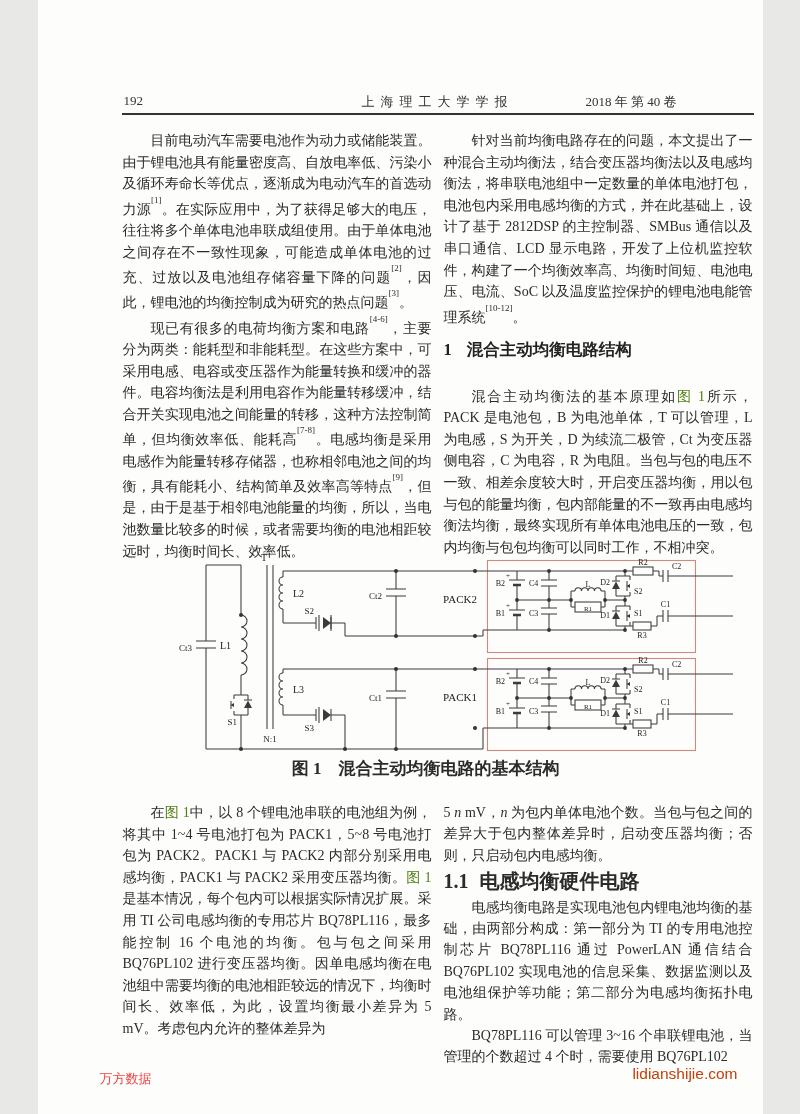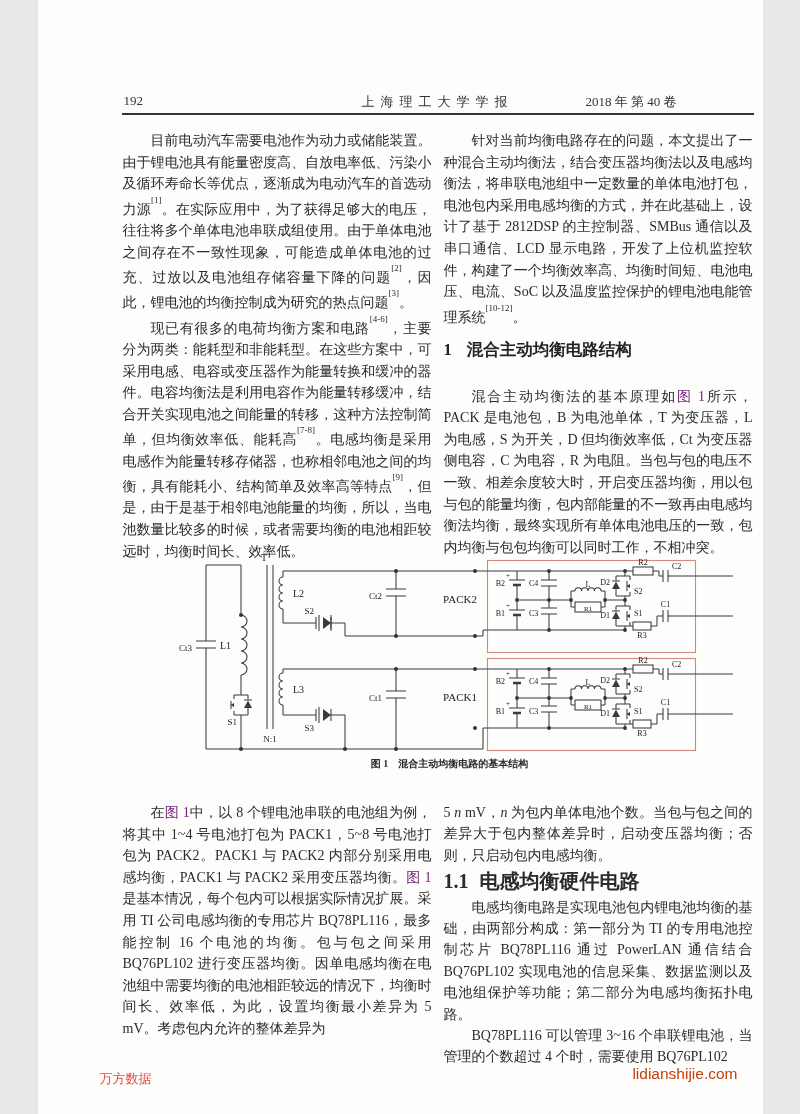--- a/index.html
+++ b/index.html
@@ -14,29 +14,29 @@
   .rule{left:84px;top:113px;width:632px;border-top:2.2px solid #343434;}
   
   .col{width:309px;font-size:14px;line-height:21.6px;text-align:justify;}
   .col-tl{left:85px;top:130px;}
   .col-tr{left:406px;top:130px;}
   .col-bl{left:85px;top:802px;}
   .col-br{left:406px;top:802px;line-height:21.4px;}
   .col p{margin:0;text-indent:2em;}
   .col p.noindent{text-indent:0;}
   sup.ref{font-size:9px;position:relative;top:-5px;letter-spacing:0;}
-  .figref{color:#701a75;}
+  .figref{color:#4d7c0f;}
   .it{font-style:italic;}
   .sec1{margin:11px 0 25px;font-size:16.5px;font-weight:bold;color:#222;text-indent:0;}
   .sec1 .no{margin-right:15px;}
   .sec2{margin:5px 0 4px;font-size:20px;font-weight:bold;text-indent:0;}
   .sec2 .no{margin-right:11px;}
   
   .figwrap{left:95px;top:551px;width:622px;height:208px;}
-  .cap-zh{left:97px;top:757px;width:630px;text-align:center;font-size:10px;font-weight:bold;}
+  .cap-zh{left:73px;top:757px;width:630px;text-align:center;font-size:17px;font-weight:bold;}
   .cap-en{left:85px;top:775px;width:630px;text-align:center;font-size:13px;font-weight:bold;}
   
   .foot-wm{left:62px;top:1070px;font-size:13px;color:#ef4444;}
   .foot-site{right:25px;top:1065px;font-size:15.5px;color:#c2410c;font-family:"Liberation Sans",sans-serif;}
   
   .w{stroke:#3b3b3b;stroke-width:1.05;fill:none;}
   .bthick{stroke:#3b3b3b;stroke-width:2.6;fill:none;}
   .dot{fill:#333;}
   .tri{fill:#3b3b3b;stroke:none;}
   .packbox{fill:none;stroke:#d4887c;stroke-width:1.1;}
@@ -55,21 +55,21 @@
   <div class="abs rule"></div>
 
   <div class="abs col col-tl">
     <p><span>目前电动汽车需要电池作为动力或储能装置。由于锂电池具有能量密度高、自放电率低、污染小及循环寿命长等优点，逐渐成为电动汽车的首选动力源</span><sup class="ref">[1]</sup><span>。在实际应用中，为了获得足够大的电压，往往将多个单体电池串联成组使用。由于单体电池之间存在不一致性现象，可能造成单体电池的过充、过放以及电池组存储容量下降的问题</span><sup class="ref">[2]</sup><span>，因此，锂电池的均衡控制成为研究的热点问题</span><sup class="ref">[3]</sup><span>。</span></p>
     <p><span>现已有很多的电荷均衡方案和电路</span><sup class="ref">[4-6]</sup><span>，主要分为两类：能耗型和非能耗型。在这些方案中，可采用电感、电容或变压器作为能量转换和缓冲的器件。电容均衡法是利用电容作为能量转移缓冲，结合开关实现电池之间能量的转移，这种方法控制简单，但均衡效率低、能耗高</span><sup class="ref">[7-8]</sup><span>。电感均衡是采用电感作为能量转移存储器，也称相邻电池之间的均衡，具有能耗小、结构简单及效率高等特点</span><sup class="ref">[9]</sup><span>，但是，由于是基于相邻电池能量的均衡，所以，当电池数量比较多的时候，或者需要均衡的电池相距较远时，均衡时间长、效率低。</span></p>
   </div>
 
   <div class="abs col col-tr">
     <p><span>针对当前均衡电路存在的问题，本文提出了一种混合主动均衡法，结合变压器均衡法以及电感均衡法，将串联电池组中一定数量的单体电池打包，电池包内采用电感均衡的方式，并在此基础上，设计了基于 2812DSP 的主控制器、SMBus 通信以及串口通信、LCD 显示电路，开发了上位机监控软件，构建了一个均衡效率高、均衡时间短、电池电压、电流、SoC 以及温度监控保护的锂电池电能管理系统</span><sup class="ref">[10-12]</sup><span>。</span></p>
     <div class="sec1"><span class="no">1</span><span>混合主动均衡电路结构</span></div>
-    <p><span>混合主动均衡法的基本原理如</span><span class="figref">图 1</span><span>所示，PACK 是电池包，B 为电池单体，T 为变压器，L 为电感，S 为开关，D 但均衡效率低，Ct 为变压器侧电容，C 为电容，R 为电阻。当包与包的电压不一致、相差余度较大时，开启变压器均衡，用以包与包的能量均衡，包内部能量的不一致再由电感均衡法均衡，最终实现所有单体电池电压的一致，包内均衡与包包均衡可以同时工作，不相冲突。</span></p>
+    <p><span>混合主动均衡法的基本原理如</span><span class="figref">图 1</span><span>所示，PACK 是电池包，B 为电池单体，T 可以管理，L 为电感，S 为开关，D 为续流二极管，Ct 为变压器侧电容，C 为电容，R 为电阻。当包与包的电压不一致、相差余度较大时，开启变压器均衡，用以包与包的能量均衡，包内部能量的不一致再由电感均衡法均衡，最终实现所有单体电池电压的一致，包内均衡与包包均衡可以同时工作，不相冲突。</span></p>
   </div>
 
   <div class="abs figwrap">
     <svg width="622" height="208" viewBox="0 0 622 208">
       <defs>
         <g id="packmod">
           <rect class="packbox" x="0.5" y="0.5" width="208" height="92"></rect>
 
           <path class="w" d="M0,11 H146 M166,11 H172 M172,11 V16 M172,16 H176 M181,16 H246
             M30,11 V20 M30,25 V40 M30,40 H84 M30,40 V50 M30,55 V70

